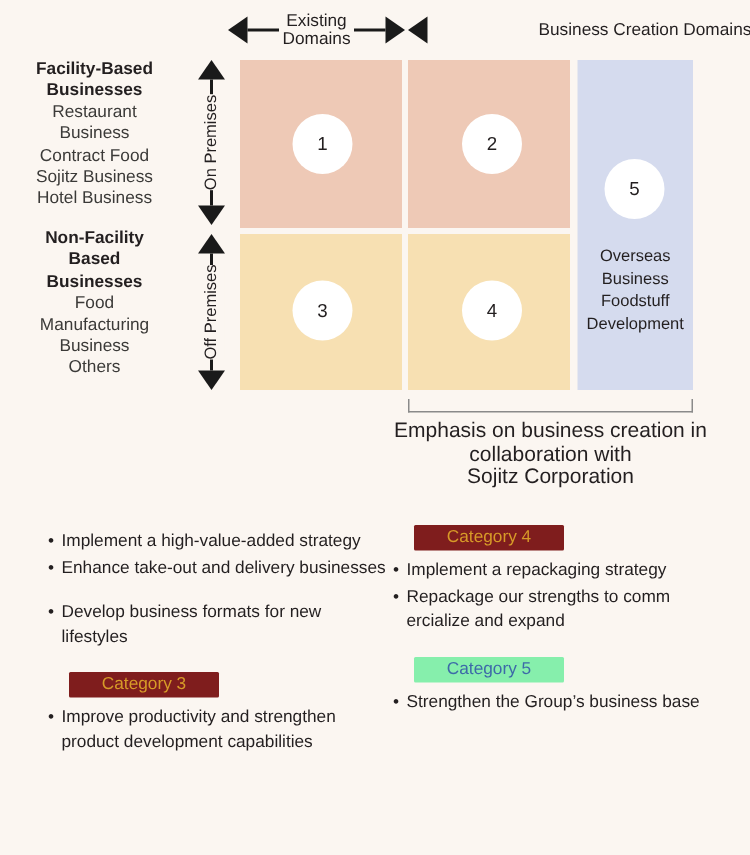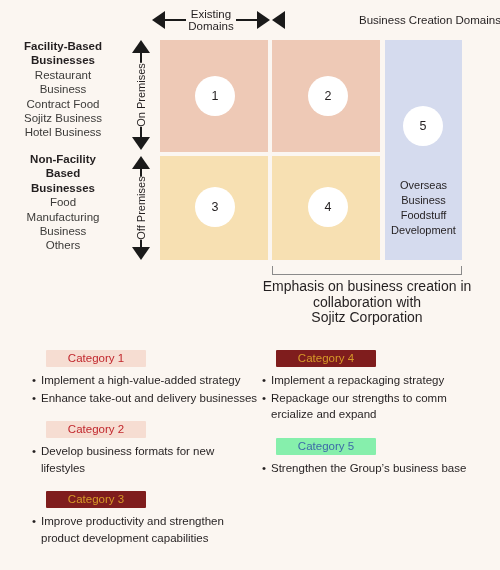--- a/index.html
+++ b/index.html
@@ -155,21 +155,20 @@
 
   .cell5-text {
     position: absolute;
     left: 385px; top: 164px;
     width: 77px;
     text-align: center;
     font-size: 11px;
     line-height: 15px;
     white-space: pre-line;
     color: #231f20;
-    margin-top: 14px;
   }
 
   
   .bracket {
     position: absolute;
     left: 272px; top: 266px;
     width: 190px; height: 9px;
     border: 1.3px solid #8a8a8a;
     border-top: none;
     box-sizing: border-box;
@@ -304,29 +303,27 @@
 Development</div>
 
 <div class="bracket"></div>
 <div class="bracket-caption">Emphasis on business creation in
 collaboration with
 Sojitz Corporation</div>
 
 <div class="legend-col legend-left">
 
   <div class="legend-block">
-    <span class="badge badge-c1">Category 1</span>
     <ul class="bullets">
       <li>Implement a high-value-added strategy</li>
       <li>Enhance take-out and delivery businesses</li>
     </ul>
   </div>
 
   <div class="legend-block">
-    <span class="badge badge-c2">Category 2</span>
     <ul class="bullets">
       <li>Develop business formats for new lifestyles</li>
     </ul>
   </div>
 
   <div class="legend-block">
     <span class="badge badge-c3">Category 3</span>
     <ul class="bullets">
       <li>Improve productivity and strengthen product development capabilities</li>
     </ul>

